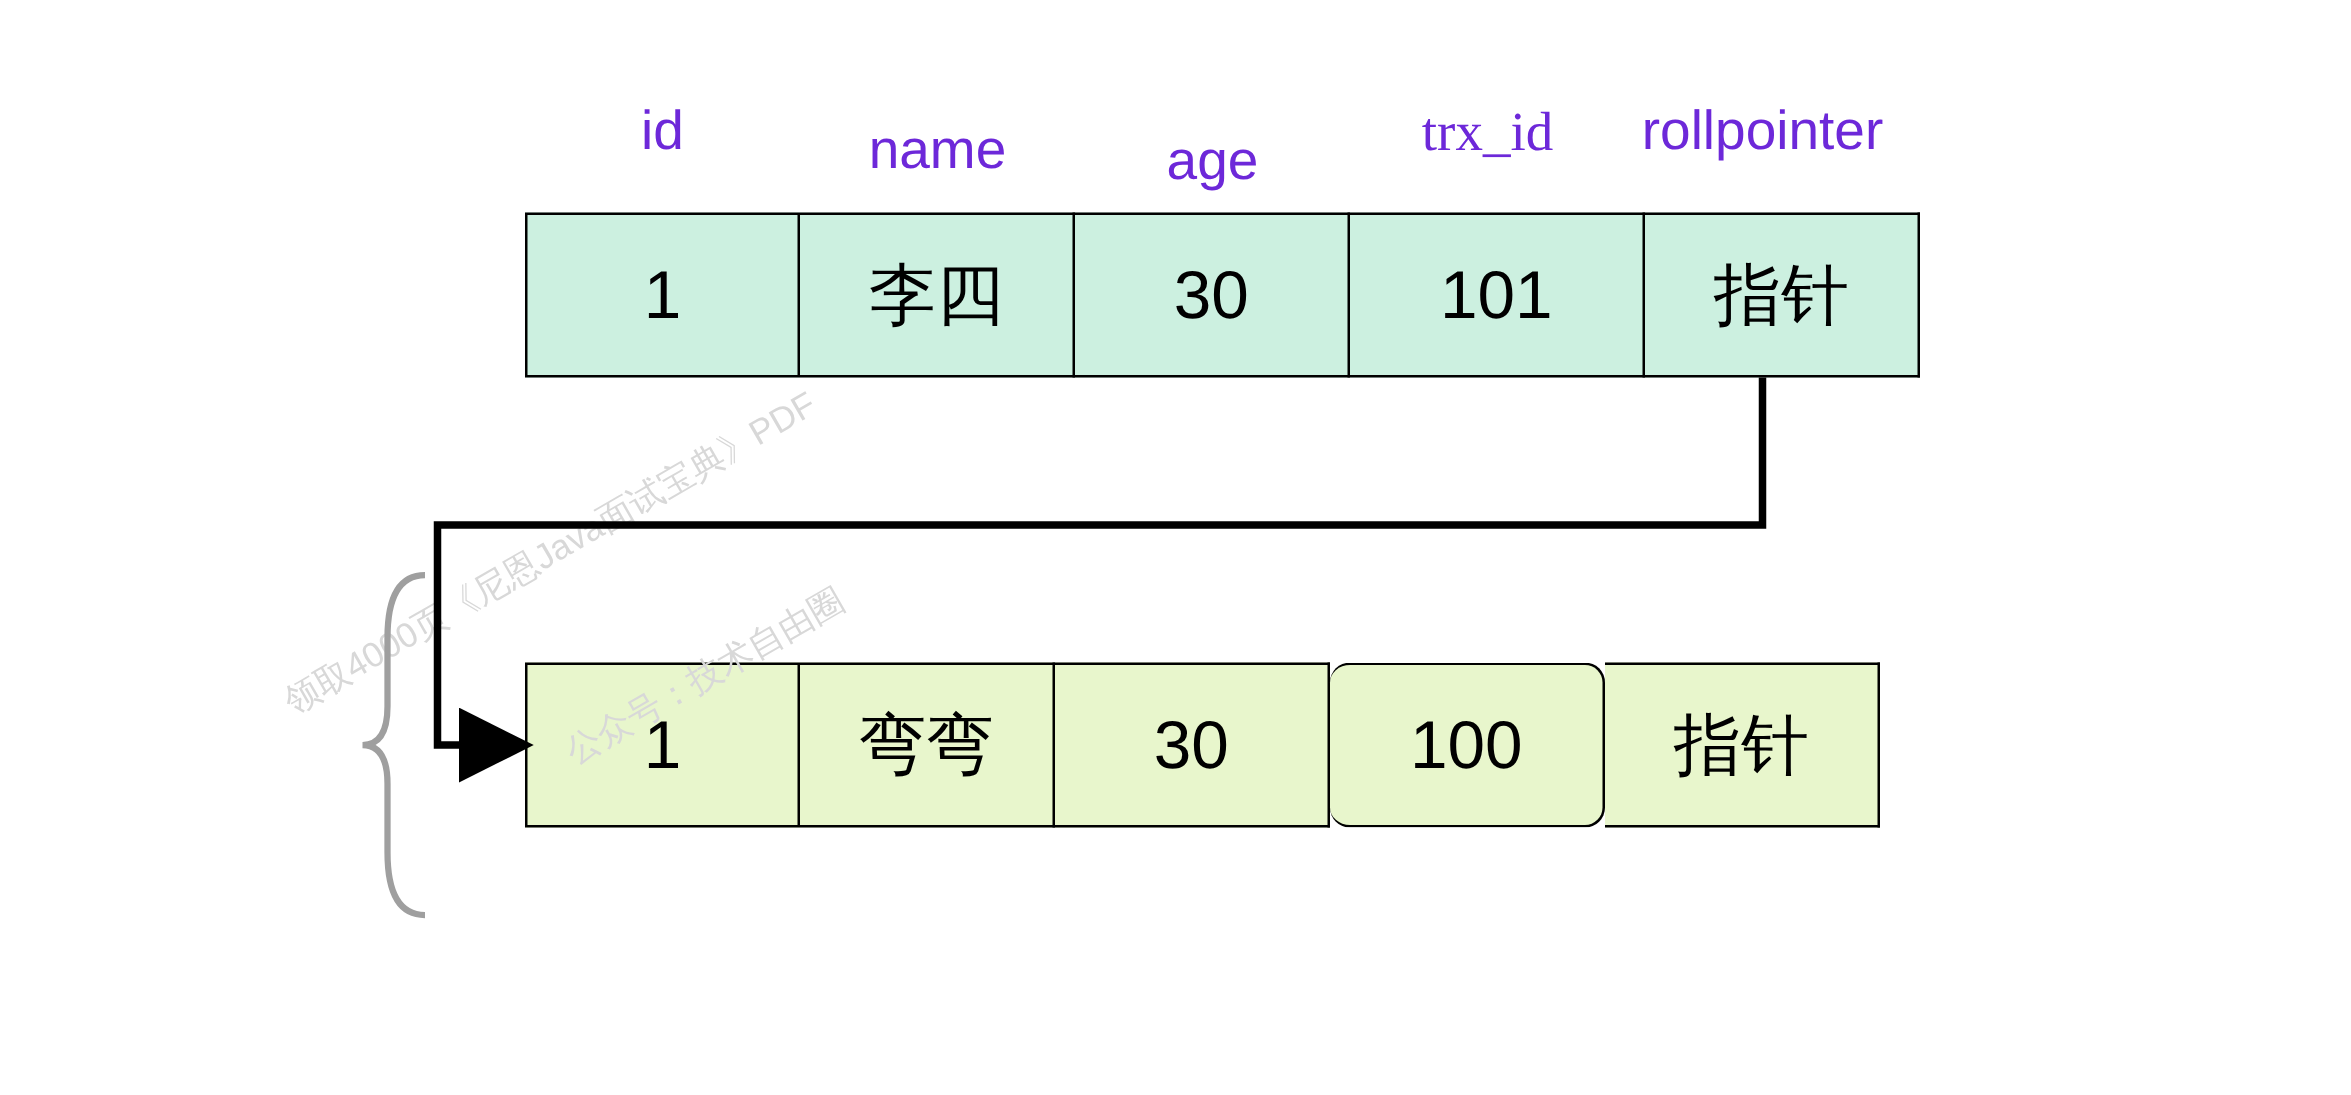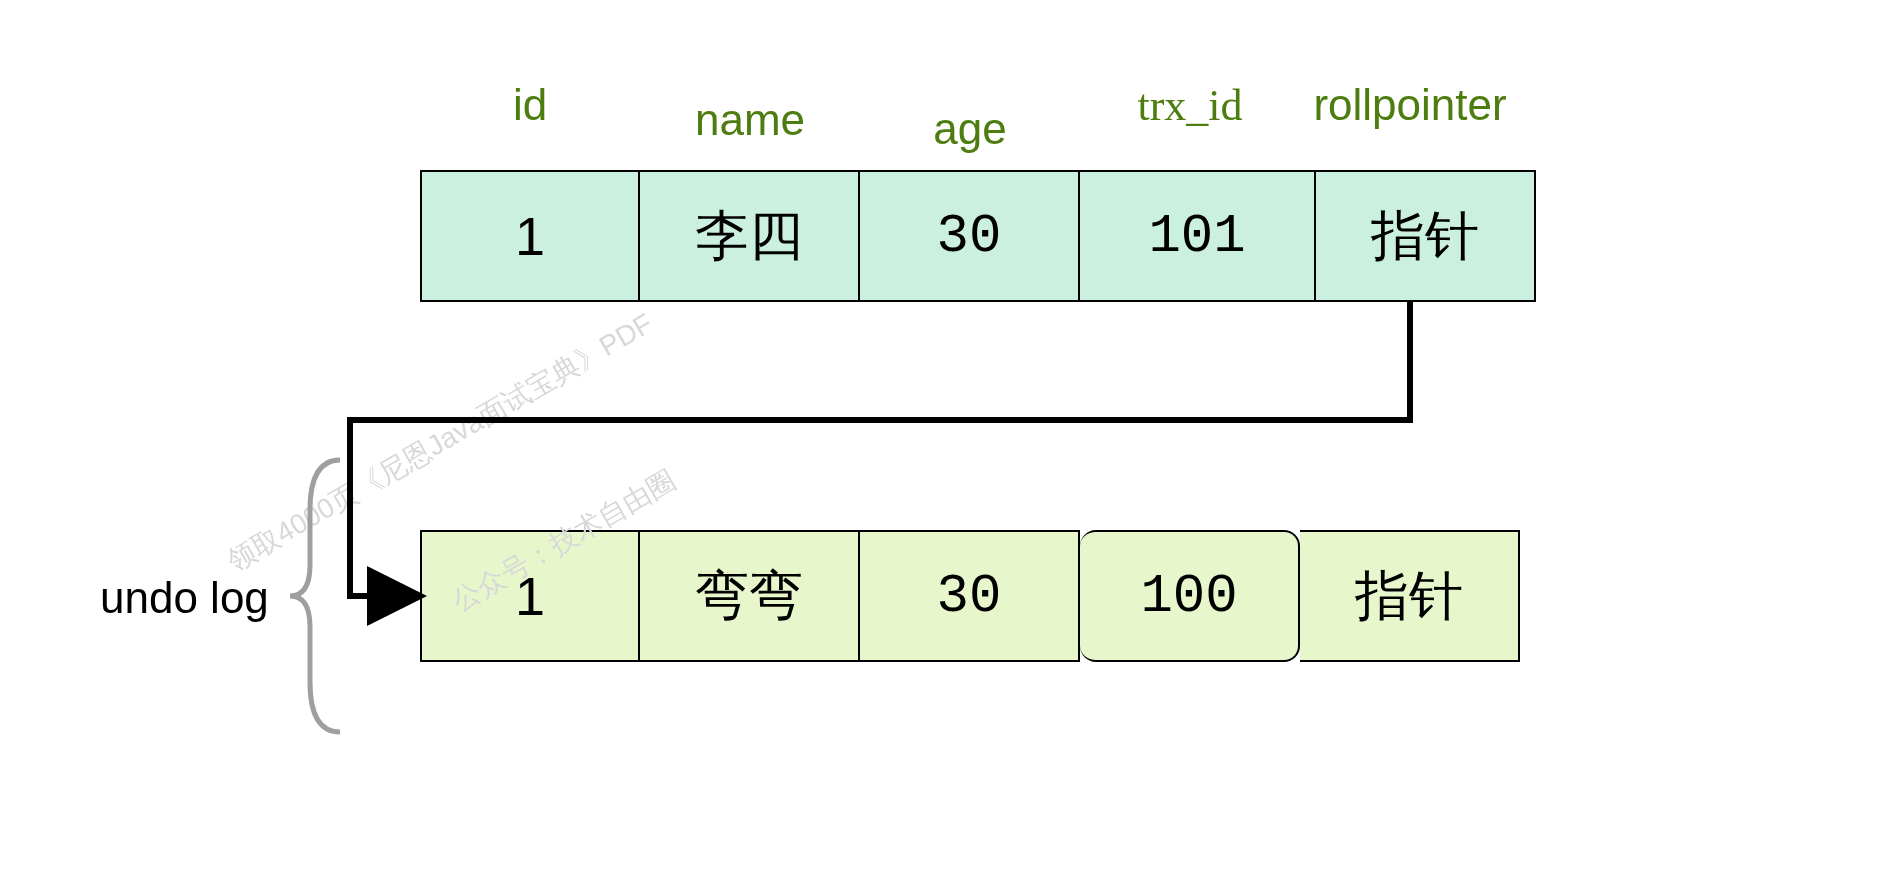--- a/index.html
+++ b/index.html
@@ -1,20 +1,20 @@
 <!DOCTYPE html>
 <html><head>
 <meta charset="utf-8">
 <style>
   html,body{margin:0;padding:0;background:#fff;font-family:Arial,"Microsoft YaHei",sans-serif;}
   .canvas{position:relative;width:1881px;height:876px;}
-  .hdr{position:absolute;font-size:44px;color:#4d7c0f;text-align:center;}
+  .hdr{position:absolute;font-size:44px;color:#6d28d9;text-align:center;}
   .row{position:absolute;display:flex;}
   .cell{box-sizing:border-box;height:132px;border:2px solid #000;display:flex;align-items:center;justify-content:center;font-size:54px;color:#000;}
-  .row .cell + .cell{border-left:none;font-family:Liberation Mono, monospace;}
+  .row .cell + .cell{border-left:none;}
   .r1 .cell{background:#ccf0e0;}
   .r2 .cell{background:#e8f6cc;}
   .label{position:absolute;font-size:44px;color:#000;}
   .wm{position:absolute;color:#d8d8d8;font-size:28px;transform:rotate(-30deg);transform-origin:left center;pointer-events:none;white-space:nowrap;}
   svg{position:absolute;left:0;top:0;overflow:visible;}
 </style>
 </head>
 <body>
 
 <div class="canvas">
@@ -28,27 +28,26 @@
   <div class="row r1" style="left:420px;top:170px;">
     <div class="cell" style="width:220px;">1</div>
     <div class="cell" style="width:220px;">李四</div>
     <div class="cell" style="width:220px;">30</div>
     <div class="cell" style="width:236px;">101</div>
     <div class="cell" style="width:220px;">指针</div>
   </div>
 
   <div class="row r2" style="left:420px;top:530px;">
     <div class="cell" style="width:220px;">1</div>
-    <div class="cell" style="width:220px;">弯弯</div>
+    <div class="cell" style="width:204px;">弯弯</div>
     <div class="cell" style="width:220px;">30</div>
     <div class="cell" style="width:220px;border-radius:16px;">100</div>
     <div class="cell" style="width:220px;">指针</div>
   </div>
 
-  <div class="label" style="left:100px;top:573px;">undo log</div>
 
   <div class="wm" style="left:230px;top:545px;">领取4000页《尼恩Java面试宝典》PDF</div>
   <div class="wm" style="left:455px;top:585px;">公众号：技术自由圈</div>
 
   <svg width="1881" height="876">
     <defs>
       <marker id="ah" markerWidth="10" markerHeight="10" refX="8" refY="5" orient="auto">
         <path d="M0,0 L10,5 L0,10 Z" fill="#000"></path>
       </marker>
     </defs>

